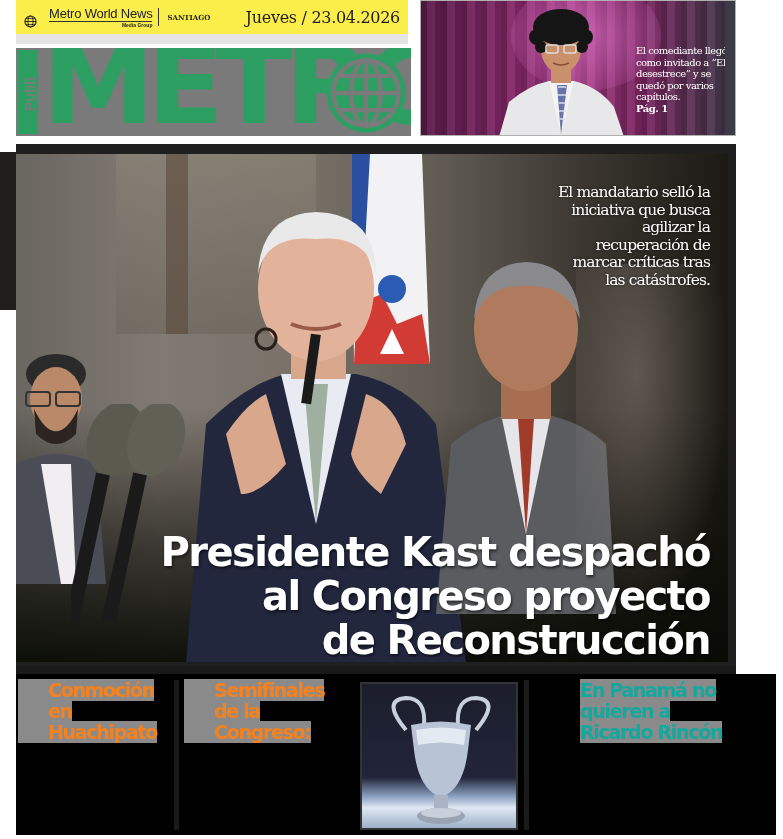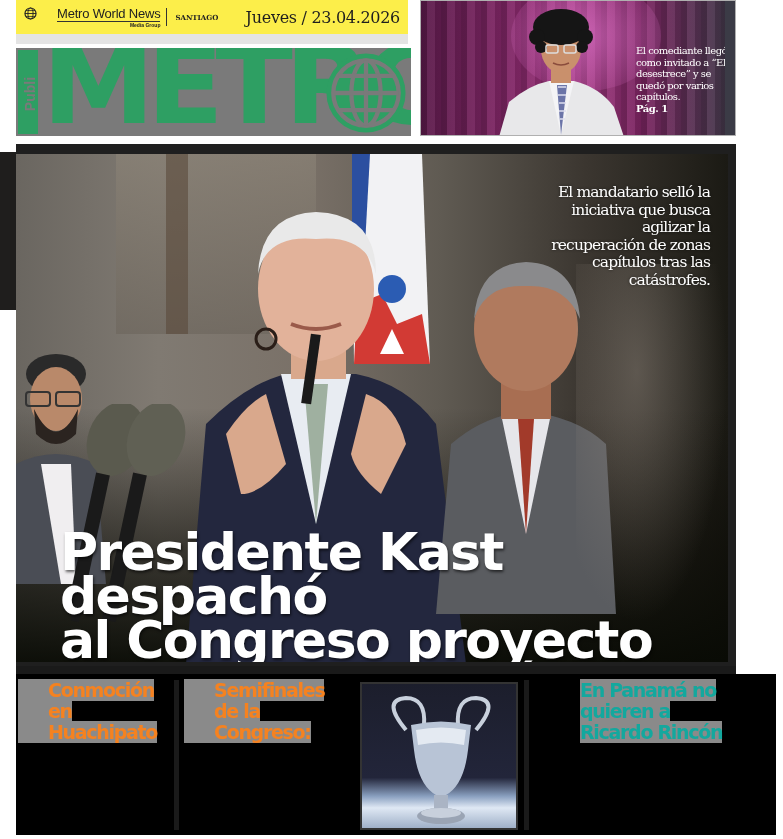--- a/index.html
+++ b/index.html
@@ -5,21 +5,21 @@
   * { box-sizing: border-box; margin: 0; padding: 0; }
   html, body { width: 783px; height: 839px; background: #ffffff; overflow: hidden; }
   body { position: relative; font-family: "Liberation Sans", sans-serif; }
 
   
   .topbar {
     position: absolute; left: 16px; top: 0; width: 392px; height: 34px;
     background: #fcee4a; display: flex; align-items: center; padding: 0 8px;
   }
   .topbar-sep { position: absolute; left: 16px; top: 34px; width: 392px; height: 10px; background: #e4e4e4; }
-  .mwn { display: flex; align-items: flex-start; gap: 20px; }
+  .mwn { display: flex; align-items: flex-end; gap: 12px; }
   .mwn-globe { width: 13px; height: 13px; }
   .mwn-text { display: flex; flex-direction: column; line-height: 1; }
   .mwn-name { font-size: 13px; color: #222; letter-spacing: -0.2px; border-bottom: 1px solid #333; padding-bottom: 1px; }
   .mwn-group { font-size: 5px; color: #222; text-align: right; font-weight: bold; margin-top: 1px; }
   .mwn-divider { width: 1px; height: 18px; background: #333; margin: 0 8px 0 6px; }
   .city { font-family: "DejaVu Serif", serif; font-size: 7px; font-weight: bold; color: #222; }
   .date { margin-left: auto; font-family: "DejaVu Serif", serif; font-size: 16px; color: #1e1e1e; letter-spacing: -0.3px; }
 
   
   .logo {
@@ -84,22 +84,22 @@
     position: absolute; right: 18px; top: 30px; width: 160px; text-align: right; color: #fff;
     font-family: "DejaVu Serif", serif; font-size: 15.5px; line-height: 17.5px; letter-spacing: -0.9px;
     text-shadow: 0 0 3px rgba(0,0,0,0.6);
   }
   .lead-quote {
     position: absolute; right: 18px; top: 206px; width: 160px; text-align: right; color: #fff;
     font-family: "DejaVu Serif", serif; font-size: 15.5px; line-height: 17.5px; letter-spacing: -0.9px;
     text-shadow: 0 0 3px rgba(0,0,0,0.6);
   }
   .lead-headline {
-    position: absolute; right: 18px; top: 376px; width: 650px; text-align: left; color: #fff;
-    font-family: "DejaVu Sans", sans-serif; font-weight: bold; font-size: 52px; line-height: 44px;
+    position: absolute; right: 18px; top: 376px; width: 650px; text-align: right; color: #fff;
+    font-family: "DejaVu Sans", sans-serif; font-weight: bold; font-size: 40px; line-height: 44px;
     letter-spacing: -1.6px; text-shadow: 1px 2px 3px rgba(0,0,0,0.6);
   }
   .lead-headline span { display: block; }
 
   
   .bottom-band { position: absolute; left: 16px; top: 666px; width: 720px; height: 8px; background: #1a1a1a; }
   .briefs { position: absolute; left: 16px; top: 674px; width: 760px; height: 161px; background: #000; }
   .brief { position: absolute; top: 6px; }
   .brief-title {
     display: inline; font-family: "DejaVu Sans", sans-serif; font-weight: bold; font-size: 19px; line-height: 21px;
@@ -229,21 +229,21 @@
     <svg class="man-right" viewBox="0 0 180 380">
       <path d="M0 380 L15 210 Q50 180 90 178 Q140 182 170 210 L180 380 Z" fill="#5a5c60"></path>
       <path d="M65 180 L90 300 L115 180 Z" fill="#e6e6ea"></path>
       <path d="M82 185 L90 300 L98 185 Z" fill="#a23a2a"></path>
       <rect x="65" y="140" width="50" height="45" fill="#a86e52"></rect>
       <ellipse cx="90" cy="95" rx="52" ry="62" fill="#b07a5e"></ellipse>
       <path d="M38 85 Q42 30 90 28 Q140 30 144 85 Q130 50 90 52 Q50 50 38 85 Z" fill="#8a8a8c"></path>
     </svg>
     <div class="shadow-right"></div>
 
-    <div class="lead-deck">El mandatario selló la iniciativa que busca agilizar la recuperación de zonas capítulos tras las catástrofes.</div>
+    <div class="lead-deck">El mandatario selló la iniciativa que busca agilizar la recuperación de marcar críticas tras las catástrofes.</div>
     <div class="lead-headline">
       <span>Presidente Kast despachó</span>
       <span>al Congreso proyecto</span>
       <span>de Reconstrucción</span>
     </div>
   </div>
 </div>
 
 <div class="bottom-band"></div>
 <div class="briefs">

